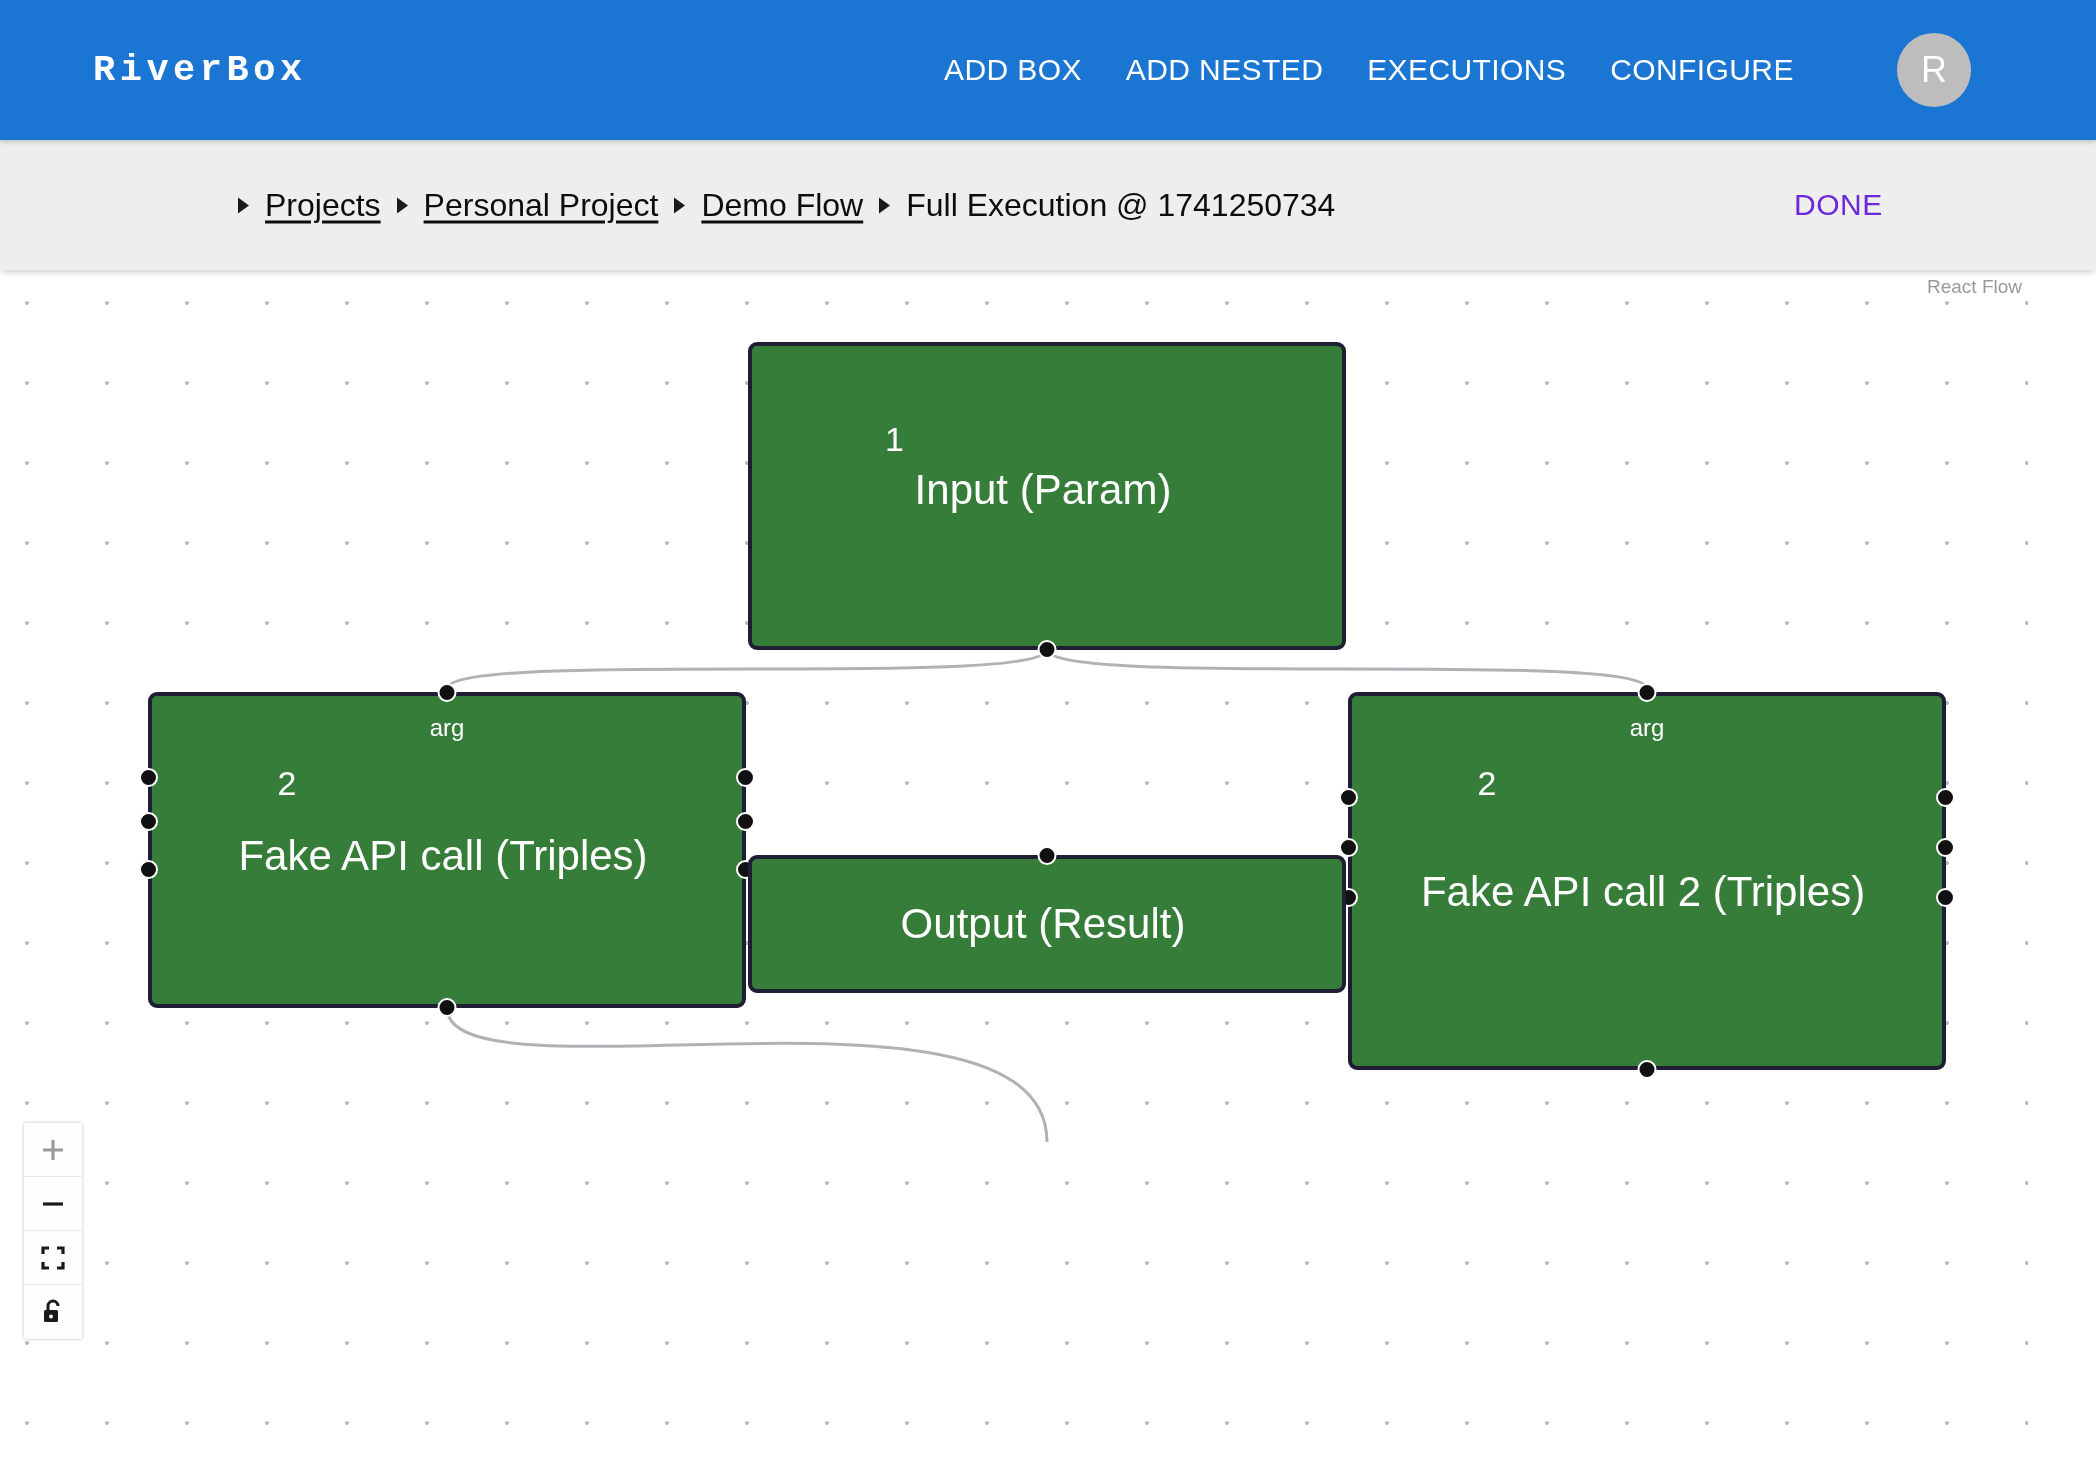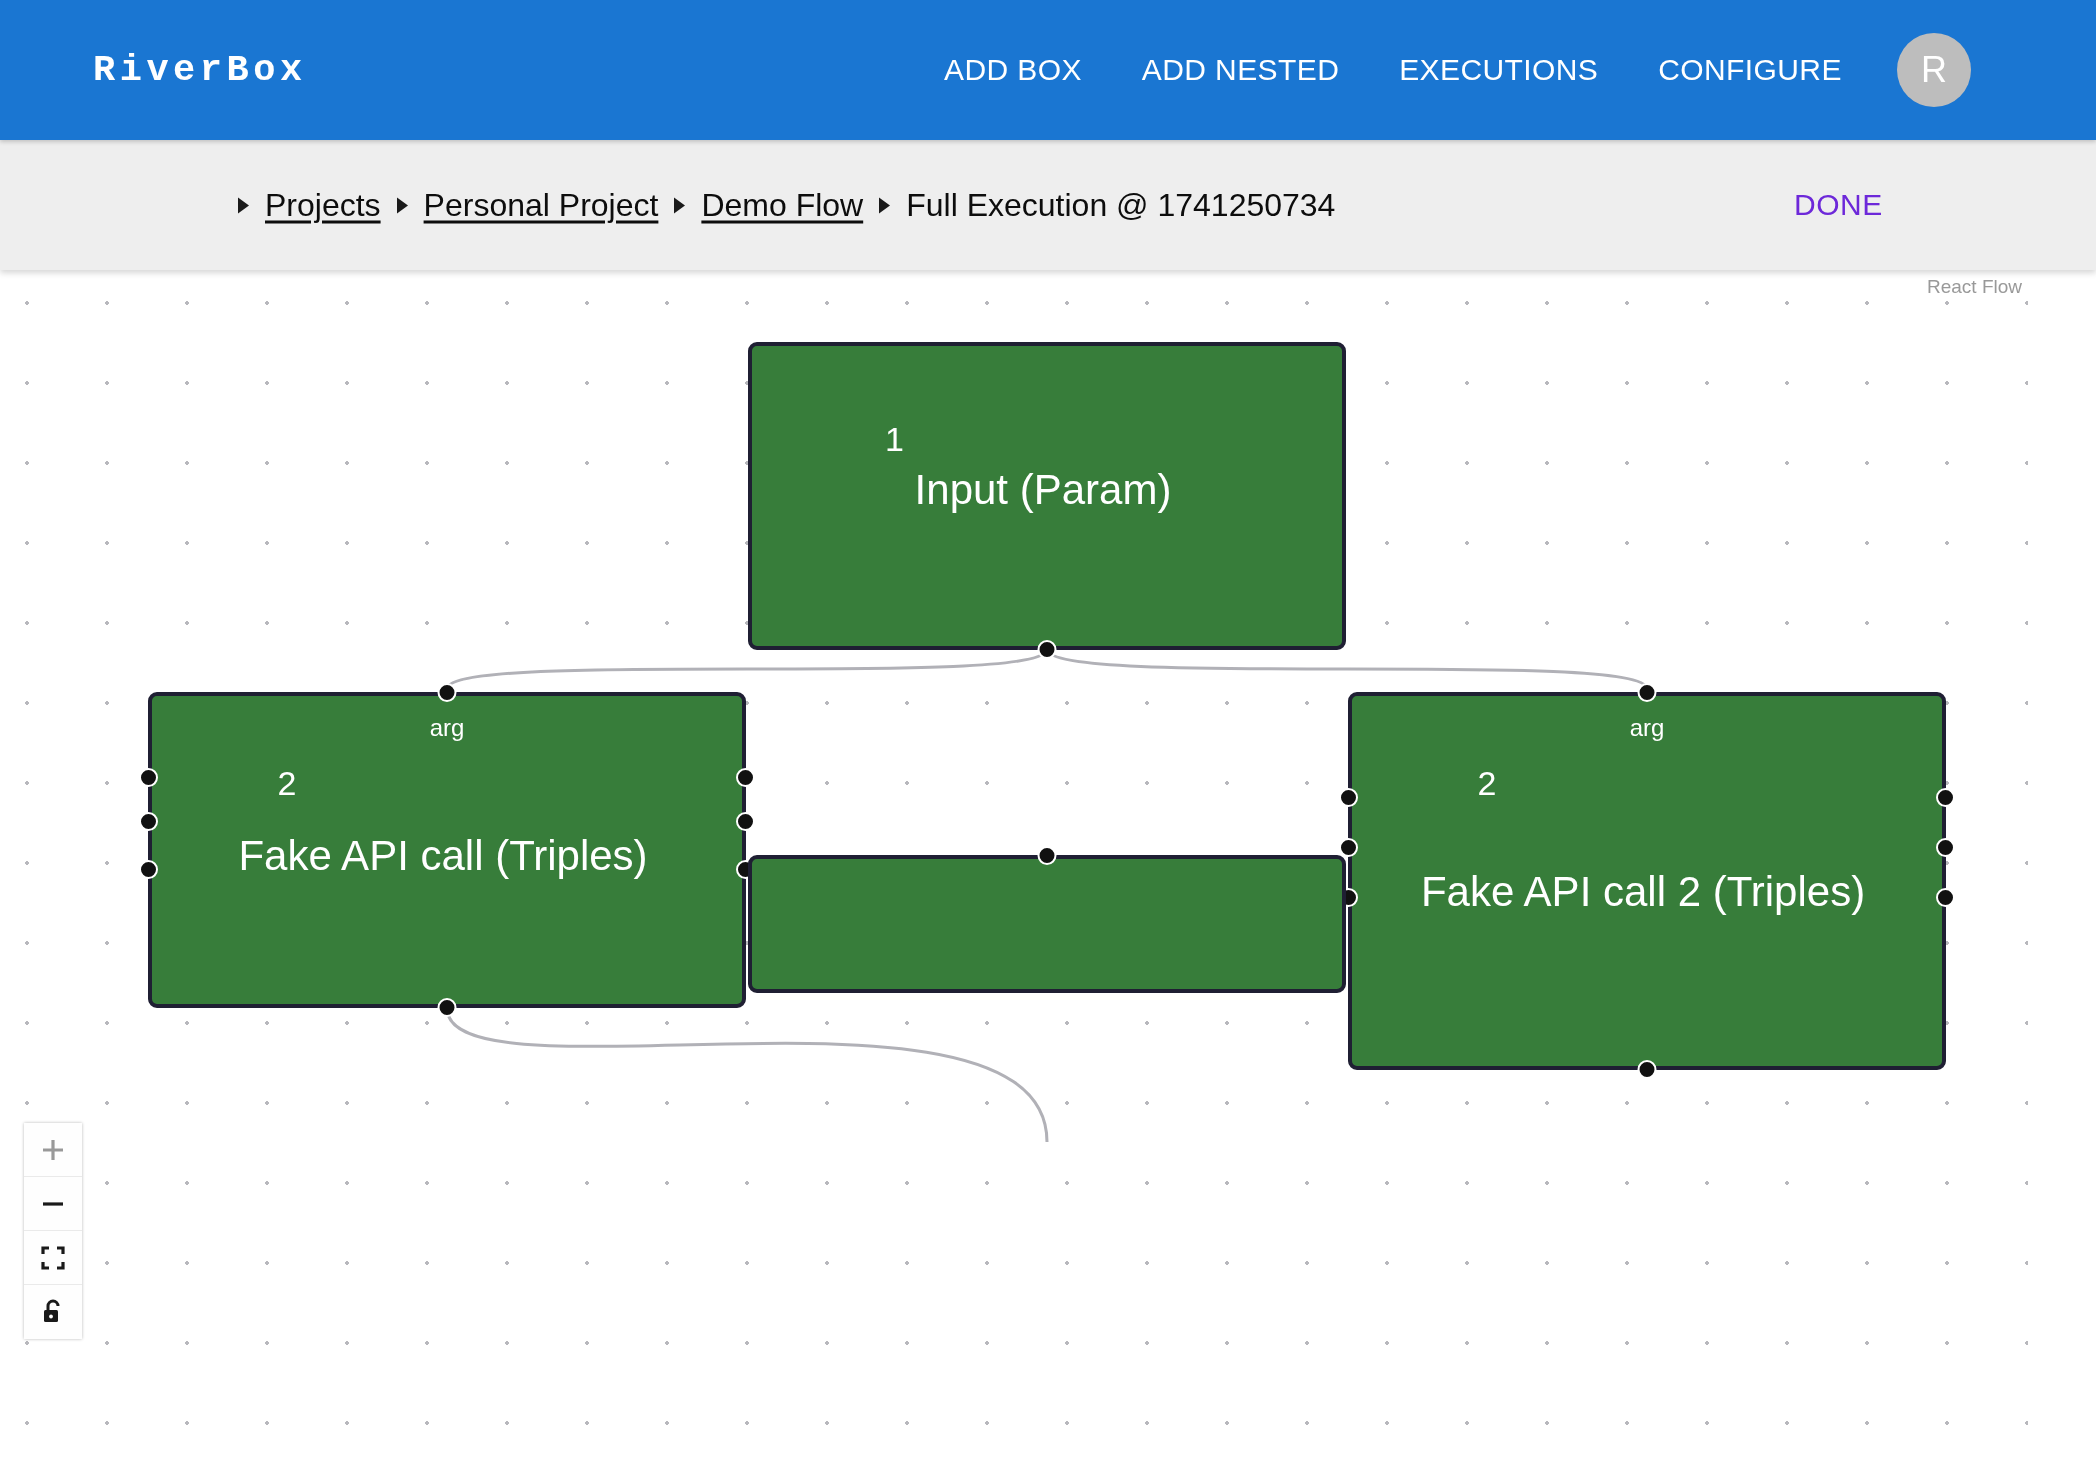--- a/index.html
+++ b/index.html
@@ -46,21 +46,21 @@
     margin-left: 47px;
   }
 
   .nav {
     position: absolute;
     left: 944px;
     top: 50%;
     transform: translateY(-50%);
     display: flex;
     align-items: center;
-    gap: 60px;
+    gap: 44px;
   }
 
   .nav-item {
     color: #ffffff;
     font-size: 30px;
     font-weight: 400;
     letter-spacing: 0.4px;
     white-space: nowrap;
     cursor: pointer;
     background: none;
@@ -332,20 +332,21 @@
 
       <div class="handle" style="right:-13px; top:92px;"></div>
       <div class="handle" style="right:-13px; top:142px;"></div>
       <div class="handle" style="right:-13px; top:192px;"></div>
 
       <div class="handle" style="left:50%; bottom:-13px; transform:translateX(-50%);"></div>
     </div>
 
     <div class="node" style="left:748px; top:583px; width:598px; height:138px;">
       <div class="handle" style="left:50%; top:-13px; transform:translateX(-50%);"></div>
+      <div class="node-label" style="top:50%;">Output (Result)</div>
     </div>
 
     <div class="controls">
       <button class="ctrl-btn">
         <svg width="28" height="28" viewBox="0 0 28 28">
           <path d="M14 4 V24 M4 14 H24" stroke="#999999" stroke-width="3.2" fill="none"></path>
         </svg>
       </button>
       <button class="ctrl-btn">
         <svg width="28" height="28" viewBox="0 0 28 28">

